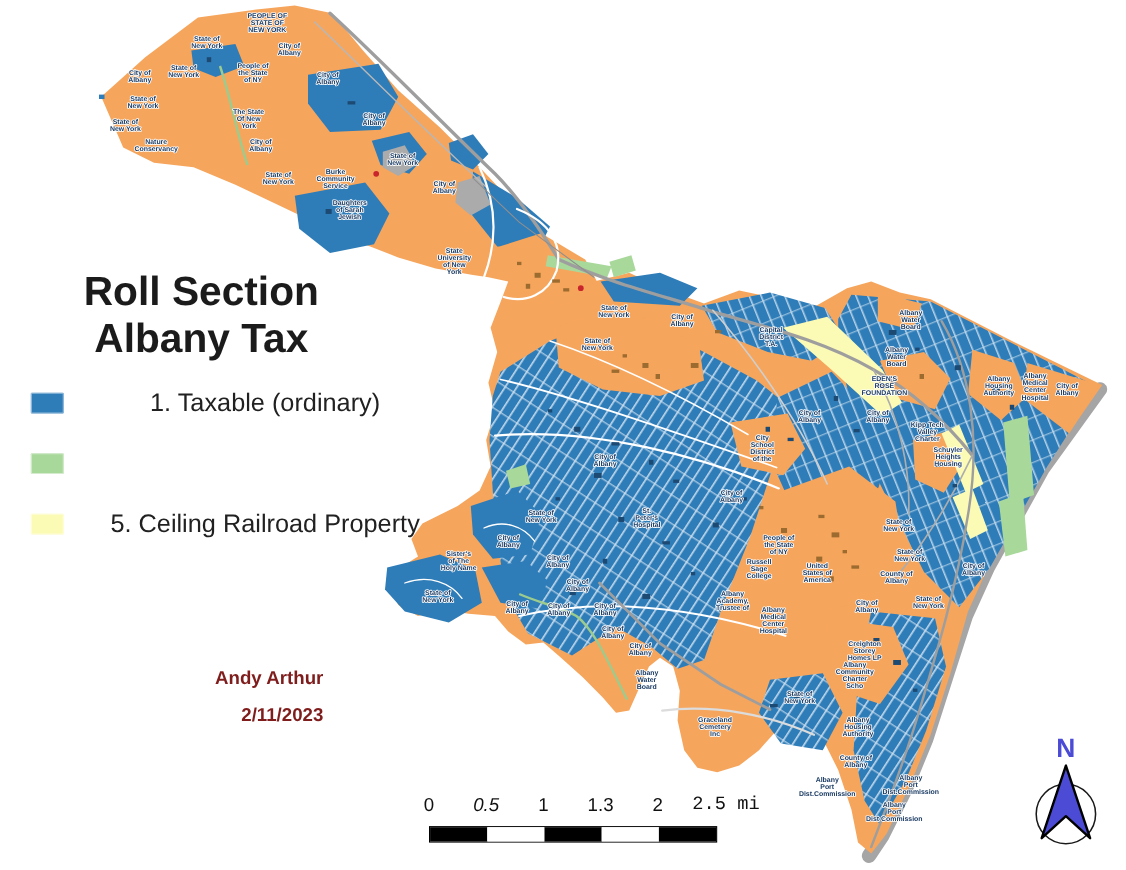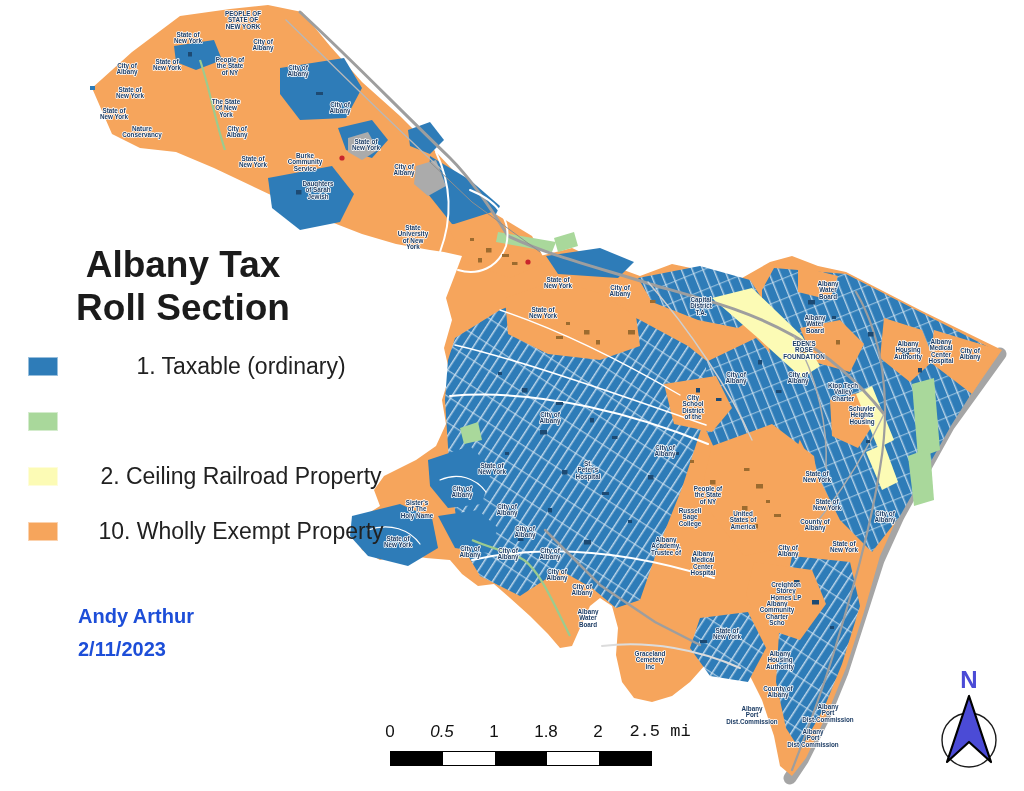--- a/index.html
+++ b/index.html
@@ -9,22 +9,22 @@
   .maplabel{font-family:"Liberation Sans",sans-serif;font-size:6.3px;font-weight:bold;
             fill:#1C3C64;stroke:#ffffff;stroke-width:1.5px;paint-order:stroke;
             stroke-linejoin:round;text-anchor:middle;}
   .map-title{position:absolute;left:33px;top:244px;width:300px;text-align:center;
              font-size:37px;line-height:1.16;font-weight:bold;color:#1b1b1b;}
   .legend{position:absolute;left:16px;top:348px;width:368px;}
   .legend-row{display:flex;align-items:center;height:36px;margin-bottom:19px;gap:40px;}
   .swatch{width:30px;height:19px;margin-left:12px;flex:0 0 30px;border-radius:1px;
           box-shadow:0 0 0 1px rgba(255,255,255,0.5) inset;}
   .legend-label{flex:1;text-align:center;font-size:23px;color:#212121;}
-  .credit{position:absolute;left:78px;top:600px;width:216px;text-align:left;
-          font-weight:bold;font-size:20px;line-height:33px;color:#1d4ed8;}
+  .credit{position:absolute;left:78px;top:600px;width:216px;text-align:right;
+          font-weight:bold;font-size:17px;line-height:33px;color:#7f1d1d;}
   .scalebar{position:absolute;left:378px;top:722px;width:320px;height:60px;}
   .sb-ticks{position:relative;height:22px;font-size:17px;color:#111;}
   .sb-tick{position:absolute;transform:translateX(-50%);white-space:nowrap;}
   .sb-bar{position:relative;margin-left:12px;margin-top:7px;width:260px;height:13px;
           border:1.5px solid #000;display:flex;}
   .sb-seg{flex:1;height:100%;}
   .compass{position:absolute;left:934px;top:662px;width:70px;height:120px;}
   .compass .n{font-family:"Liberation Sans",sans-serif;font-size:24px;font-weight:bold;
               text-anchor:middle;}
 </style>
@@ -269,53 +269,49 @@
         <text x="650" y="656" class="maplabel"><tspan x="650" dy="0">Graceland</tspan><tspan x="650" dy="6.4">Cemetery</tspan><tspan x="650" dy="6.4">Inc</tspan></text>
         <text x="780" y="656" class="maplabel"><tspan x="780" dy="0">Albany</tspan><tspan x="780" dy="6.4">Housing</tspan><tspan x="780" dy="6.4">Authority</tspan></text>
         <text x="778" y="691" class="maplabel"><tspan x="778" dy="0">County of</tspan><tspan x="778" dy="6.4">Albany</tspan></text>
         <text x="752" y="711" class="maplabel"><tspan x="752" dy="0">Albany</tspan><tspan x="752" dy="6.4">Port</tspan><tspan x="752" dy="6.4">Dist.Commission</tspan></text>
         <text x="828" y="709" class="maplabel"><tspan x="828" dy="0">Albany</tspan><tspan x="828" dy="6.4">Port</tspan><tspan x="828" dy="6.4">Dist.Commission</tspan></text>
         <text x="813" y="734" class="maplabel"><tspan x="813" dy="0">Albany</tspan><tspan x="813" dy="6.4">Port</tspan><tspan x="813" dy="6.4">Dist Commission</tspan></text>
       </g>
   </svg>
 
   <div class="map-title">
+    <div>Roll Section</div>
     <div>Albany Tax</div>
-    <div>Roll Section</div>
   </div>
 
   <div class="legend" id="legend">
       <div class="legend-row">
         <span class="swatch" style="background: rgb(46, 124, 184);"></span>
         <span class="legend-label">1. Taxable (ordinary)</span>
       </div>
       <div class="legend-row">
         <span class="swatch" style="background: rgb(169, 216, 155);"></span>
       </div>
       <div class="legend-row">
         <span class="swatch" style="background: rgb(252, 251, 181);"></span>
-        <span class="legend-label">2. Ceiling Railroad Property</span>
-      </div>
-      <div class="legend-row">
-        <span class="swatch" style="background: rgb(246, 165, 92);"></span>
-        <span class="legend-label">10. Wholly Exempt Property</span>
+        <span class="legend-label">5. Ceiling Railroad Property</span>
       </div>
     </div>
 
   <div class="credit">
     <div>Andy Arthur</div>
     <div>2/11/2023</div>
   </div>
 
   <div class="scalebar">
     <div class="sb-ticks" id="sb-ticks">
         <span class="sb-tick" style="left: 12px;">0</span>
         <span class="sb-tick" style="left: 64px; font-style: italic;">0.5</span>
         <span class="sb-tick" style="left: 116px;">1</span>
-        <span class="sb-tick" style="left: 168px;">1.8</span>
+        <span class="sb-tick" style="left: 168px;">1.3</span>
         <span class="sb-tick" style="left: 220px;">2</span>
         <span class="sb-tick" style="left: 282px; font-family: Liberation Mono, monospace;">2.5 mi</span>
       </div>
     <div class="sb-bar" id="sb-bar">
         <div class="sb-seg" style="background: rgb(0, 0, 0);"></div>
         <div class="sb-seg" style="background: rgb(255, 255, 255);"></div>
         <div class="sb-seg" style="background: rgb(0, 0, 0);"></div>
         <div class="sb-seg" style="background: rgb(255, 255, 255);"></div>
         <div class="sb-seg" style="background: rgb(0, 0, 0);"></div>
       </div>

